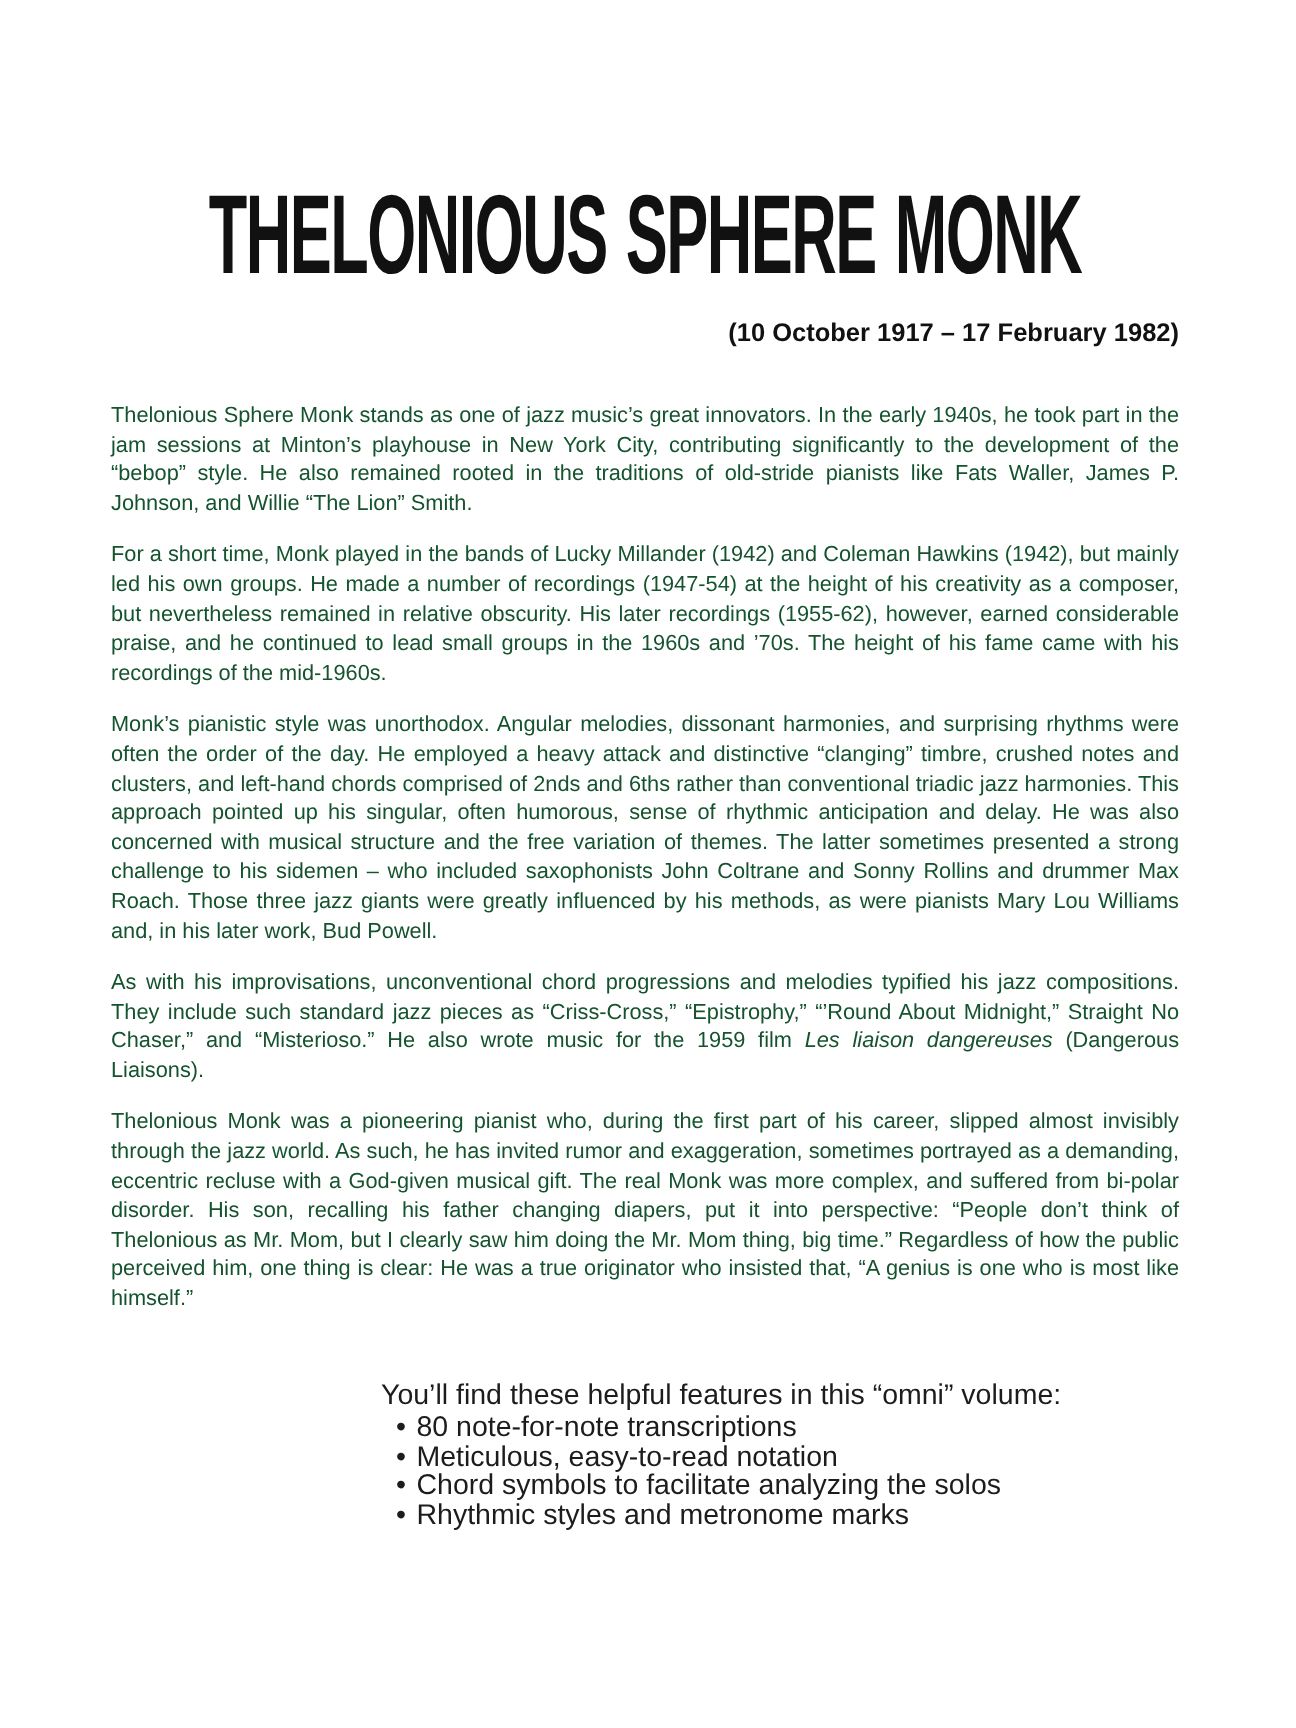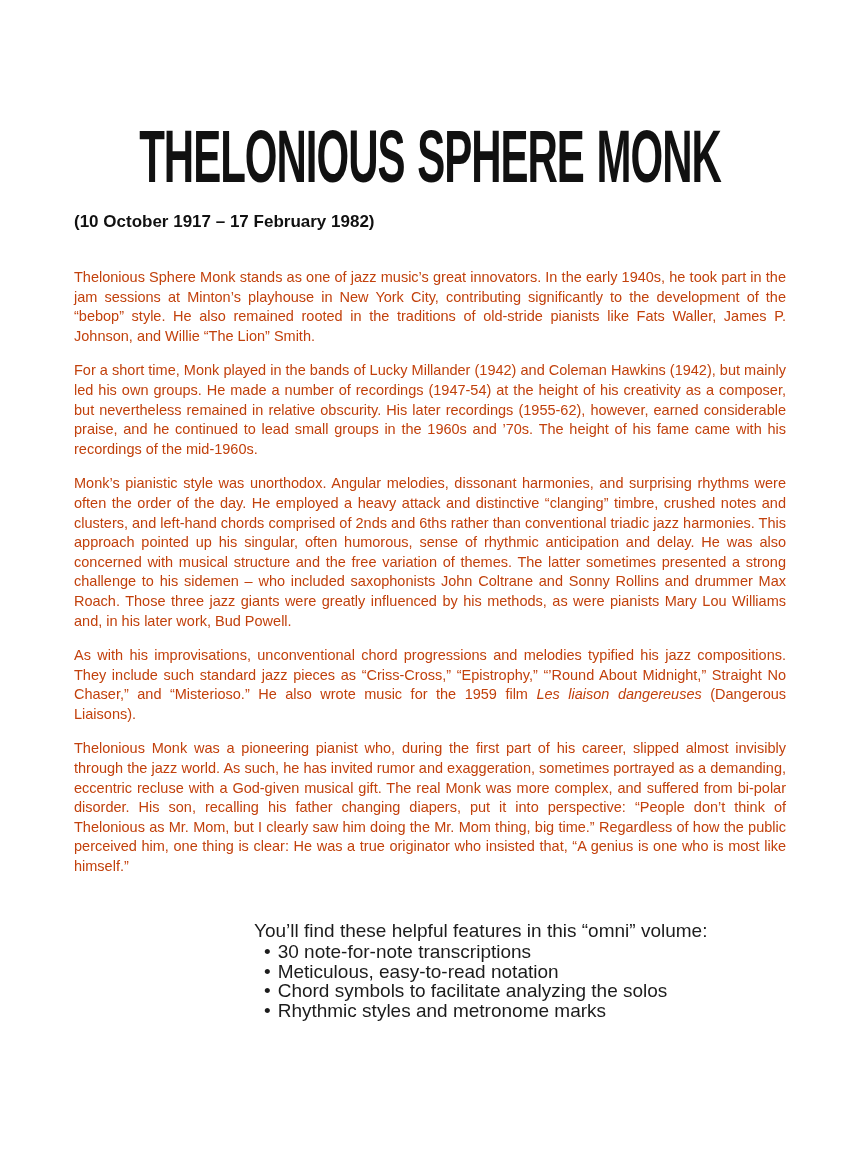--- a/index.html
+++ b/index.html
@@ -30,34 +30,34 @@
     line-height: 46px;
     font-weight: 700;
     letter-spacing: -1px;
     word-spacing: 2px;
     color: #111111;
     white-space: nowrap;
     transform: scaleY(1.78);
     transform-origin: top center;
   }
   .subtitle {
-    text-align: left;
+    text-align: right;
     font-size: 17px;
     font-weight: 700;
     color: #111111;
     margin-top: 4px;
     margin-bottom: 36px;
   }
   
   .body-text p {
     font-size: 14.5px;
     line-height: 19.6px;
     text-align: justify;
     margin: 0 0 15px 0;
-    color: #c2410c;
+    color: #14532d;
   }
   .body-text p:last-child {
     margin-bottom: 15px;
   }
   .body-text em {
     font-style: italic;
   }
   
   .features {
     margin-top: 44px;
@@ -98,20 +98,20 @@
     <p>Thelonious Sphere Monk stands as one of jazz music’s great innovators. In the early 1940s, he took part in the jam sessions at Minton’s playhouse in New York City, contributing significantly to the development of the “bebop” style. He also remained rooted in the traditions of old-stride pianists like Fats Waller, James P. Johnson, and Willie “The Lion” Smith.</p>
     <p>For a short time, Monk played in the bands of Lucky Millander (1942) and Coleman Hawkins (1942), but mainly led his own groups. He made a number of recordings (1947-54) at the height of his creativity as a composer, but nevertheless remained in relative obscurity. His later recordings (1955-62), however, earned considerable praise, and he continued to lead small groups in the 1960s and ’70s. The height of his fame came with his recordings of the mid-1960s.</p>
     <p>Monk’s pianistic style was unorthodox. Angular melodies, dissonant harmonies, and surprising rhythms were often the order of the day. He employed a heavy attack and distinctive “clanging” timbre, crushed notes and clusters, and left-hand chords comprised of 2nds and 6ths rather than conventional triadic jazz harmonies. This approach pointed up his singular, often humorous, sense of rhythmic anticipation and delay. He was also concerned with musical structure and the free variation of themes. The latter sometimes presented a strong challenge to his sidemen – who included saxophonists John Coltrane and Sonny Rollins and drummer Max Roach. Those three jazz giants were greatly influenced by his methods, as were pianists Mary Lou Williams and, in his later work, Bud Powell.</p>
     <p><span>As with his improvisations, unconventional chord progressions and melodies typified his jazz compositions. They include such standard jazz pieces as “Criss-Cross,” “Epistrophy,” “’Round About Midnight,” Straight No Chaser,” and “Misterioso.” He also wrote music for the 1959 film </span><em>Les liaison dangereuses</em><span> (Dangerous Liaisons).</span></p>
     <p>Thelonious Monk was a pioneering pianist who, during the first part of his career, slipped almost invisibly through the jazz world. As such, he has invited rumor and exaggeration, sometimes portrayed as a demanding, eccentric recluse with a God-given musical gift. The real Monk was more complex, and suffered from bi-polar disorder. His son, recalling his father changing diapers, put it into perspective: “People don’t think of Thelonious as Mr. Mom, but I clearly saw him doing the Mr. Mom thing, big time.” Regardless of how the public perceived him, one thing is clear: He was a true originator who insisted that, “A genius is one who is most like himself.”</p>
   </main>
 
   <section class="features">
     <div class="features-intro">You’ll find these helpful features in this “omni” volume:</div>
     <ul class="features-list">
-      <li><span class="bullet">•</span><span>30 note-for-note transcriptions</span></li>
+      <li><span class="bullet">•</span><span>80 note-for-note transcriptions</span></li>
       <li><span class="bullet">•</span><span>Meticulous, easy-to-read notation</span></li>
       <li><span class="bullet">•</span><span>Chord symbols to facilitate analyzing the solos</span></li>
       <li><span class="bullet">•</span><span>Rhythmic styles and metronome marks</span></li>
     </ul>
   </section>
 
 </div>
 
 </body></html>

